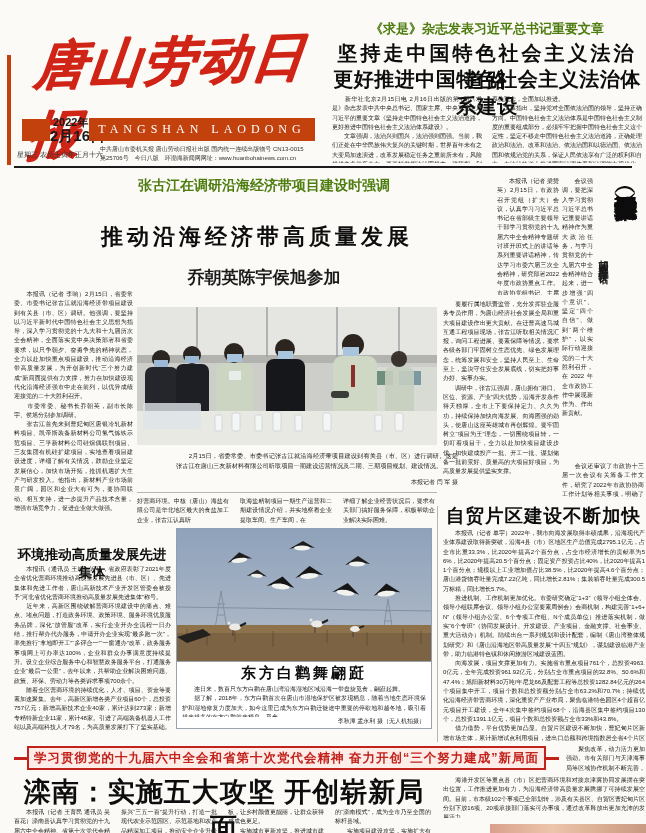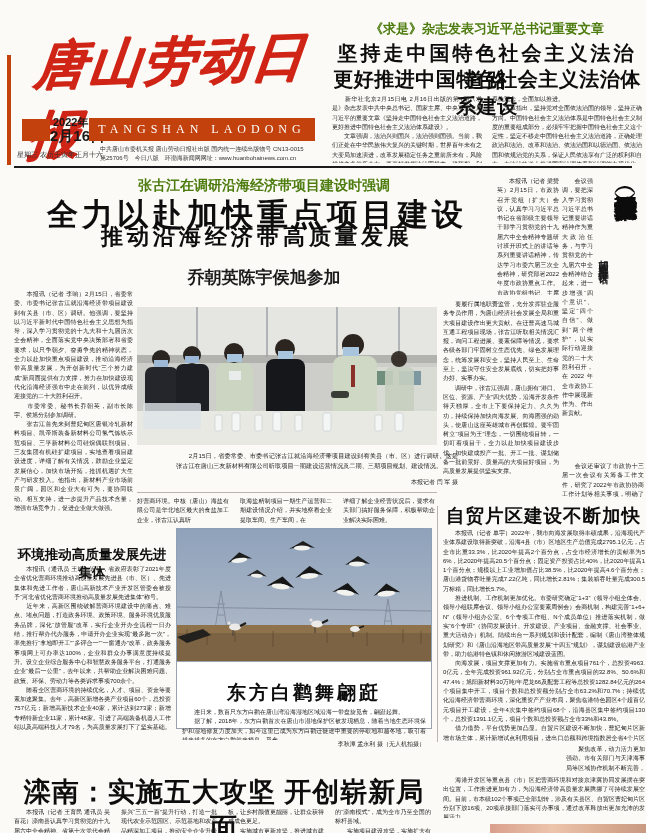--- a/index.html
+++ b/index.html
@@ -45,21 +45,20 @@
 
   <div class="abs ctr kicker" style="left:332px;top:20px;width:310px;font-size:13px;">《求是》杂志发表习近平总书记重要文章</div>
   <div class="abs ctr heavy" style="left:330px;top:40px;width:314px;font-size:20px;letter-spacing:3px;">坚持走中国特色社会主义法治道路</div>
   <div class="abs ctr heavy" style="left:330px;top:66px;width:314px;font-size:20px;letter-spacing:0.5px;">更好推进中国特色社会主义法治体系建设</div>
   <div class="abs body-txt" style="left:332px;top:95px;width:150px;height:68px;">　　新华社北京2月15日电 2月16日出版的第4期《求是》杂志发表中共中央总书记、国家主席、中央军委主席习近平的重要文章《坚持走中国特色社会主义法治道路，更好推进中国特色社会主义法治体系建设》。
 　　文章强调，法治兴则国兴，法治强则国强。当前，我们正处在中华民族伟大复兴的关键时期，世界百年未有之大变局加速演进，改革发展稳定任务之重前所未有，风险挑战之多前所未有，要更好发挥法治固根本、稳预期、利长远的作用，健全中国特色社会主义法治体系，紧跟党和事业发展需要，坚持</div>
   <div class="abs body-txt" style="left:492px;top:95px;width:150px;height:68px;">系统观念，全面加以推进。
 　　文章指出，坚持党对全面依法治国的领导，坚持正确方向。中国特色社会主义法治体系是中国特色社会主义制度的重要组成部分，必须牢牢把握中国特色社会主义这个定性，坚定不移走中国特色社会主义法治道路，正确处理政治和法治、改革和法治、依法治国和以德治国、依法治国和依规治党的关系，保证人民依法享有广泛的权利和自由，在法治轨道上推进国家治理体系和治理能力现代化，为全面建设社会主义现代化国家提供有力法治保障。　（下转第二版）</div>
 
   <div class="abs ctr kicker" style="left:64px;top:177px;width:400px;font-size:14px;">张古江在调研沿海经济带项目建设时强调</div>
-  <div class="abs ctr heavy" style="left:14px;top:194px;width:486px;font-size:31px;letter-spacing:4px;">全力以赴加快重点项目建设</div>
   <div class="abs ctr heavy" style="left:14px;top:222px;width:486px;font-size:22px;letter-spacing:4px;font-family:Liberation Serif, serif;">推动沿海经济带高质量发展</div>
   <div class="abs ctr" style="left:64px;top:266px;width:400px;font-size:17px;font-weight:bold;">乔朝英陈宇侯旭参加</div>
   <div class="abs body-txt" style="left:14px;top:290px;width:119px;height:242px;">　　本报讯（记者 李响）2月15日，省委常委、市委书记张古江就沿海经济带项目建设到有关县（市、区）调研。他强调，要坚持以习近平新时代中国特色社会主义思想为指导，深入学习贯彻党的十九大和十九届历次全会精神，全面落实党中央决策部署和省委要求，以只争朝夕、奋勇争先的精神状态，全力以赴加快重点项目建设，推动沿海经济带高质量发展，为开创新时代“三个努力建成”新局面提供有力支撑，努力在加快建设现代化沿海经济强市中走在前列，以优异成绩迎接党的二十大胜利召开。
 　　市委常委、秘书长乔朝英，副市长陈宇、侯旭分别参加调研。
 　　张古江首先来到曹妃甸区唐银冷轧新材料项目、凯帝斯装备新材料公司氢气炼铁示范项目、三孚新材料公司硅烷偶联剂项目、三友集团有机硅扩建项目，实地查看项目建设进度，详细了解有关情况，鼓励企业坚定发展信心，加快市场开拓，抢抓机遇扩大生产与研发投入。他指出，新材料产业市场前景广阔，园区和企业大有可为，要协同联动、相互支持，进一步提升产品技术含量，增强市场竞争力，促进企业做大做强。</div>
 
   <svg class="abs" style="left:137px;top:307px;" width="300" height="138" viewBox="0 0 300 138">
     <rect width="300" height="138" fill="#cdcec9"></rect>
     <rect width="300" height="52" fill="#e5e6e1"></rect>
     <rect y="48" width="300" height="8" fill="#b2b3ae"></rect>
@@ -232,26 +231,31 @@
         </g>
       <g transform="translate(178,100)">
           <ellipse cx="0" cy="0" rx="5" ry="3" fill="#eceae6"></ellipse>
           <path d="M4 -1 L9 -3" stroke="#1d1d1d" stroke-width="1.8"></path>
           <line x1="-2" y1="3" x2="-2" y2="8" stroke="#333" stroke-width="0.8"></line>
         </g>
       <path d="M0 108 L26 100 L34 106 L10 114 Z" fill="#23211e"></path>
     </g>
   </svg>
   <div class="abs cap-box" style="left:176px;top:661px;width:254px;height:66px;">
-    <div class="ctr heavy" style="font-size:19px;letter-spacing:3px;margin-top:18px;">东方白鹳舞翩跹</div>
+    <div class="ctr heavy" style="font-size:15px;letter-spacing:3px;margin-top:2px;">东方白鹳舞翩跹</div>
     <div class="body-txt" style="margin:2px 5px 0;height:32px;">　　连日来，数百只东方白鹳在唐山湾沿海湿地区域沿海一带盘旋觅食，翩跹起舞。
 　　据了解，2018年，东方白鹳首次在唐山市湿地保护区被发现栖息，随着当地生态环境保护和湿地修复力度加大，如今这里已成为东方白鹳迁徙途中重要的停歇地和越冬地，吸引着越来越多的东方白鹳前来栖息、觅食。</div>
     <div class="credit" style="margin:0 6px;">李秋潭 孟永利 摄（无人机拍摄）</div>
   </div>
 
+  <div class="abs banner-wrap" style="left:14px;top:745px;width:545px;height:26px;">
+    <div class="banner-seg"></div>
+    <div class="banner-box">学习贯彻党的十九届六中全会和省第十次党代会精神 奋力开创“三个努力建成”新局面</div>
+    <div class="banner-seg"></div>
+  </div>
 
   <div class="abs ctr heavy" style="left:14px;top:774px;width:420px;font-size:27px;letter-spacing:1px;">滦南：实施五大攻坚 开创崭新局面</div>
   <div class="abs body-txt" style="left:14px;top:808px;width:96px;height:25px;">　　本报讯（记者 王育民 通讯员 吴百花）滦南县认真学习贯彻党的十九届六中全会精神、省第十次党代会精神和市委“两会”精神，将2022年确定为“主攻项目年”，全力实施乡村</div>
   <div class="abs body-txt" style="left:121px;top:808px;width:96px;height:25px;">振兴“三五一百”提升行动，打造一批现代农业示范园区、示范基地和农产品精深加工项目，推动安全企业升级改造，打造优质装备区域产品深加工基地，“防疫提升”模式成为全国样</div>
   <div class="abs body-txt" style="left:228px;top:808px;width:96px;height:25px;">板，让乡村颜值更靓丽，让群众获得感成色更足。
 　　实施城市更新攻坚，推进城市建设提质扩容，统筹规划、建设、管理、运营，加快推动“旧改”“片改”“城改”</div>
   <div class="abs body-txt" style="left:335px;top:808px;width:96px;height:25px;">的“滦南模式”，成为全市乃至全国的标杆县域。
 　　实施项目建设攻坚，实施扩大有效投资专项行动，一批强有力拉动引领项目落地见效，使园区利用效能充分发挥。</div>
 
   <div class="abs" style="left:490px;top:824px;width:156px;height:9px;background:linear-gradient(90deg,#d9a08c,#ecc5ab 40%,#d8ab90 75%,#c89a82);"></div>

